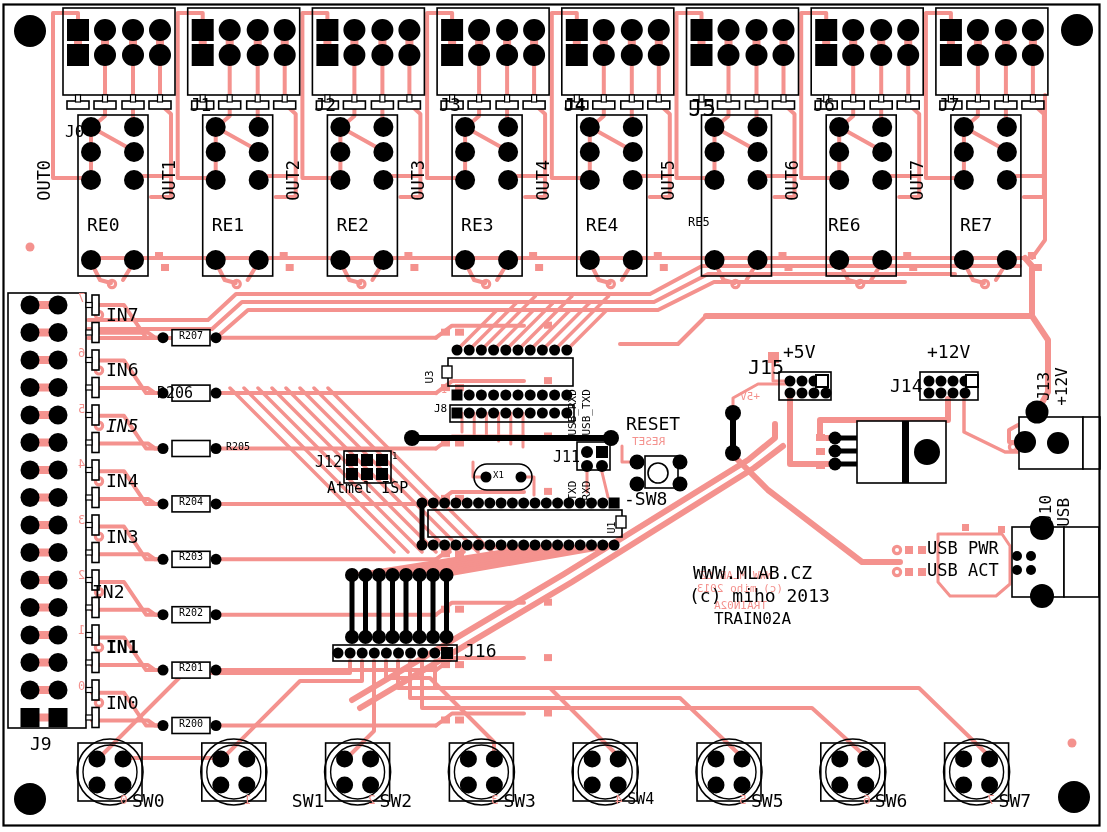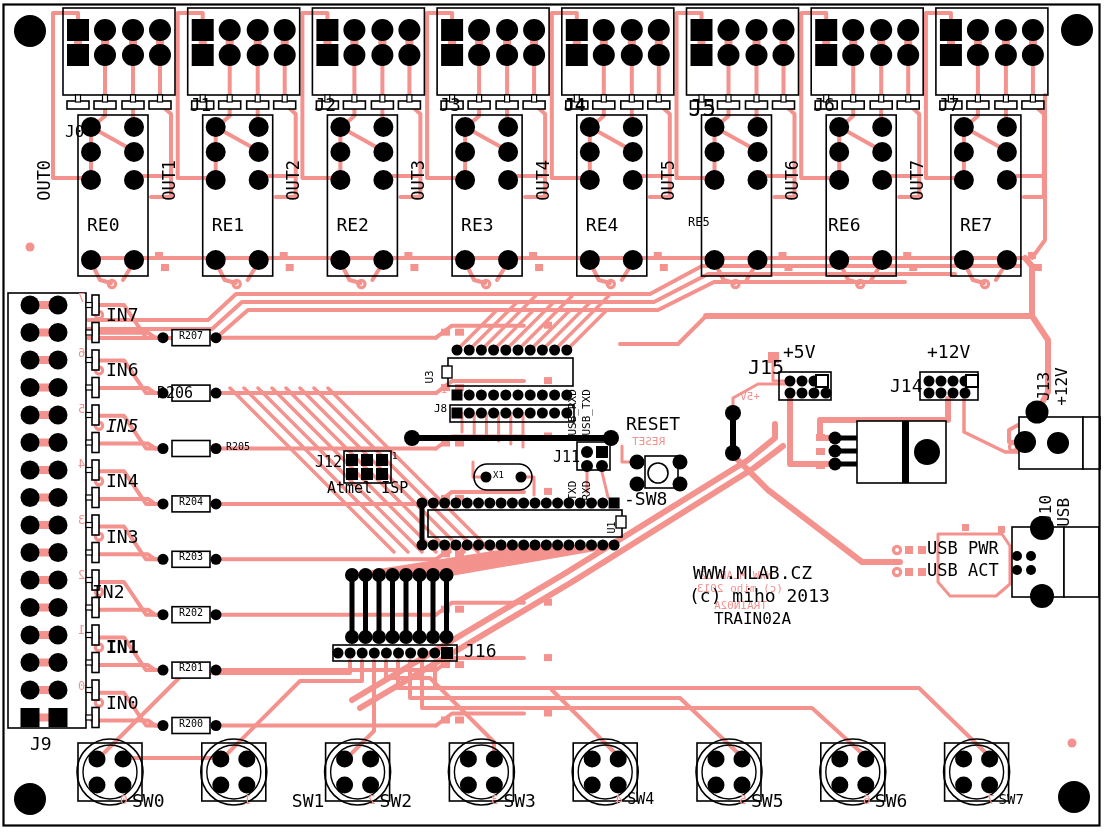--- a/index.html
+++ b/index.html
@@ -1035,15 +1035,15 @@
     <div class="lbl " style="left: 379.6px; top: 792px; font-size: 18px;">SW2</div>
     <div class="lbl cu mir" style="left: 367.6px; top: 793px; font-size: 13px; color: rgb(244, 146, 142);">2</div>
     <div class="lbl " style="left: 503.4px; top: 792px; font-size: 18px;">SW3</div>
     <div class="lbl cu mir" style="left: 491.4px; top: 793px; font-size: 13px; color: rgb(244, 146, 142);">3</div>
     <div class="lbl " style="left: 627.2px; top: 792px; font-size: 15px;">SW4</div>
     <div class="lbl cu mir" style="left: 615.2px; top: 793px; font-size: 13px; color: rgb(244, 146, 142);">4</div>
     <div class="lbl " style="left: 751px; top: 792px; font-size: 18px;">SW5</div>
     <div class="lbl cu mir" style="left: 739px; top: 793px; font-size: 13px; color: rgb(244, 146, 142);">5</div>
     <div class="lbl " style="left: 874.8px; top: 792px; font-size: 18px;">SW6</div>
     <div class="lbl cu mir" style="left: 862.8px; top: 793px; font-size: 13px; color: rgb(244, 146, 142);">6</div>
-    <div class="lbl " style="left: 998.6px; top: 792px; font-size: 14px;">SW7</div>
+    <div class="lbl " style="left: 998.6px; top: 792px; font-size: 18px;">SW7</div>
     <div class="lbl cu mir" style="left: 986.6px; top: 793px; font-size: 13px; color: rgb(244, 146, 142);">7</div>
   </div>
 
 </body></html>

